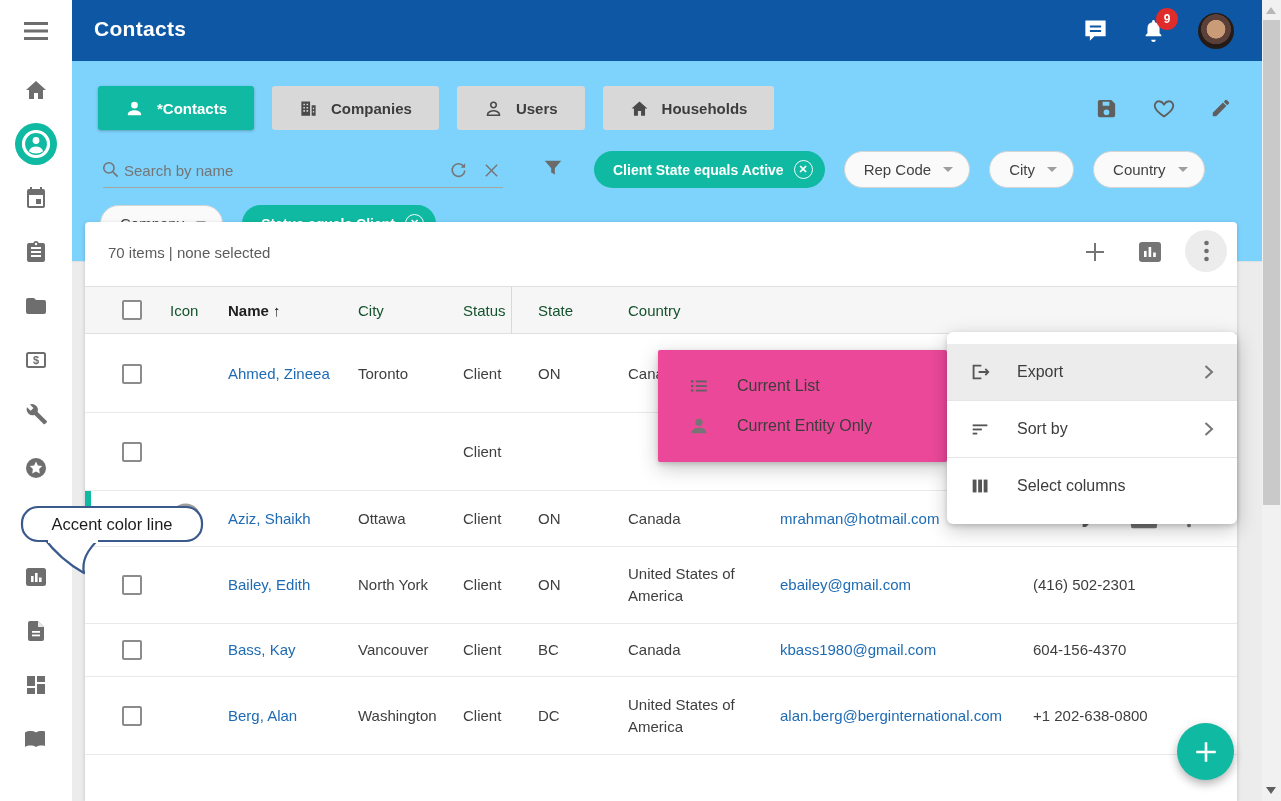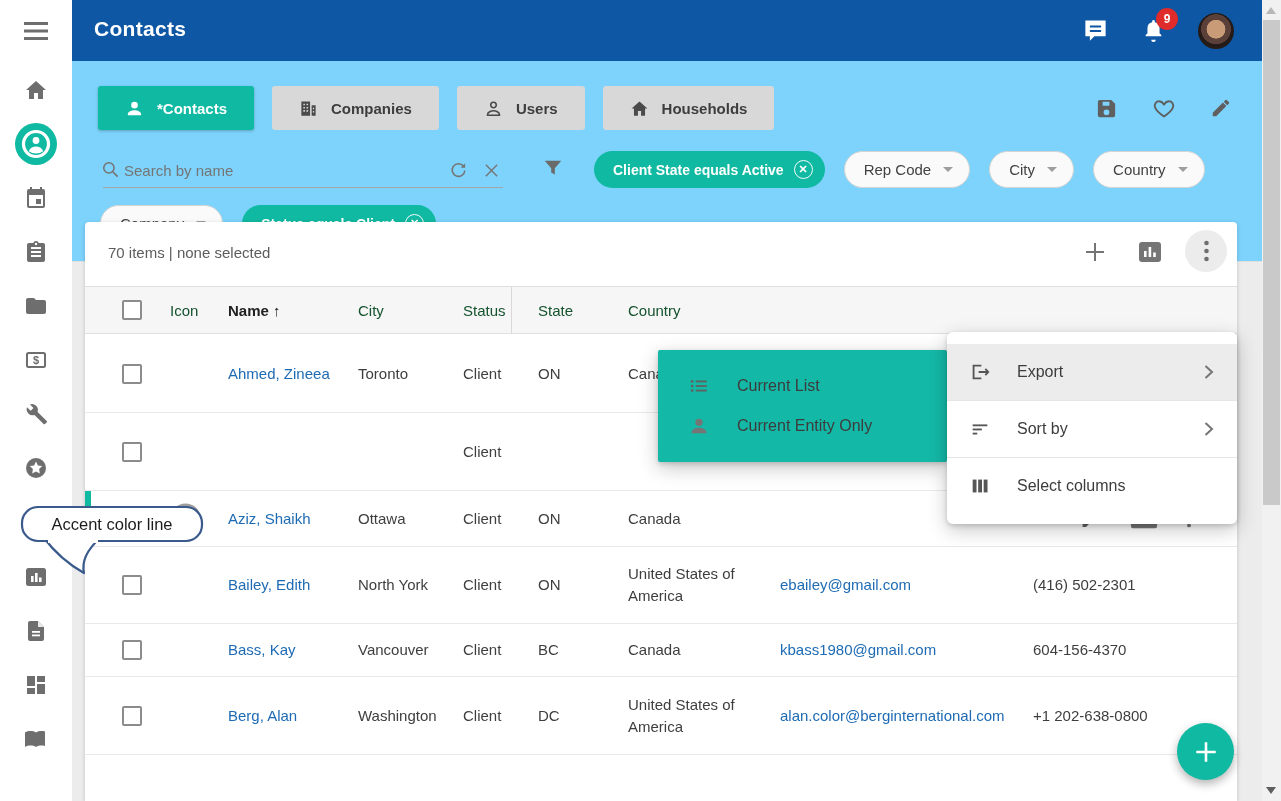--- a/index.html
+++ b/index.html
@@ -97,21 +97,21 @@
   .row-actions > span { cursor:pointer; }
 
   
   .menu { position:absolute; left:947px; top:332px; width:290px; background:#fff; border-radius:6px; z-index:50;
           box-shadow:0 6px 20px rgba(0,0,0,.22), 0 2px 5px rgba(0,0,0,.16); padding:12px 0 10px; }
   .menu-item { height:56px; display:flex; align-items:center; padding:0 22px; gap:26px; font-size:16px; color:#3c3c3c; cursor:pointer; }
   .menu-item + .menu-sep { height:1px; background:#e6e6e6; }
   .menu-sep { height:1px; background:#e6e6e6; }
   .menu-item.hl { background:#ececec; }
   .menu-label { flex:1; }
-  .submenu { position:absolute; left:658px; top:350px; width:289px; background:#14b8a6; border-radius:2px; z-index:45;
+  .submenu { position:absolute; left:658px; top:350px; width:289px; background:#ec4899; border-radius:2px; z-index:45;
              box-shadow:0 6px 20px rgba(0,0,0,.22), 0 2px 5px rgba(0,0,0,.16); padding:16px 0; }
   .submenu-item { height:40px; display:flex; align-items:center; padding:0 30px; gap:27px; font-size:16px; color:#3c3c3c; cursor:pointer; }
 
   
   .callout { position:absolute; left:8px; top:500px; z-index:60; pointer-events:none; }
   .callout text { font-family:"Liberation Sans",sans-serif; }
 
   
   .fab { position:absolute; left:1177px; top:723px; width:57px; height:57px; border-radius:50%; background:#10b9a1;
          color:#fff; display:flex; align-items:center; justify-content:center; box-shadow:0 4px 10px rgba(0,0,0,.3);
@@ -414,20 +414,21 @@
           <span class="cb"></span>
         </span>
       <span class="cell col-icon">
           <span class="av av-initials">SA</span>
         </span>
       <span class="cell col-name link">Aziz, Shaikh</span>
       <span class="cell col-city">Ottawa</span>
       <span class="cell col-status">Client</span>
       <span class="cell col-state">ON</span>
       <span class="cell col-country">Canada</span>
+      <span class="cell col-email link">mrahman@hotmail.com</span>
       <span class="cell col-phone">613-</span>
       <span class="row-actions">
         <span>
           <svg width="21" height="21" viewBox="0 0 24 24">
               <path fill="#616161" d="M3 17.2V21h3.8L17.9 9.9 14.1 6zM20.7 7.1a1 1 0 0 0 0-1.4l-2.4-2.4a1 1 0 0 0-1.4 0l-1.9 1.9 3.8 3.8z"></path>
             </svg>
         </span>
         <span>
           <svg width="26" height="20" viewBox="0 0 26 20">
               <rect width="26" height="20" rx="2.5" fill="#757575"></rect>
@@ -477,21 +478,21 @@
     <div class="row" style="top:455px;height:78px">
       <span class="cell col-check">
           <span class="cb"></span>
         </span>
       <span class="cell col-icon"><span class="av av-p5"></span></span>
       <span class="cell col-name link">Berg, Alan</span>
       <span class="cell col-city">Washington</span>
       <span class="cell col-status">Client</span>
       <span class="cell col-state">DC</span>
       <span class="cell col-country">United States of America</span>
-      <span class="cell col-email link">alan.color@berginternational.com</span>
+      <span class="cell col-email link">alan.berg@berginternational.com</span>
       <span class="cell col-phone">+1 202-638-0800</span>
     </div>
   </div>
 </div>
 
 <div class="menu">
   <div class="menu-item hl">
     <span>
       <svg width="22" height="22" viewBox="0 0 24 24">
           <path fill="none" stroke="#555" stroke-width="2" d="M13.5 5H5v14h8.5M10.5 12H21m-3.2-3.4L21 12l-3.2 3.4"></path>

